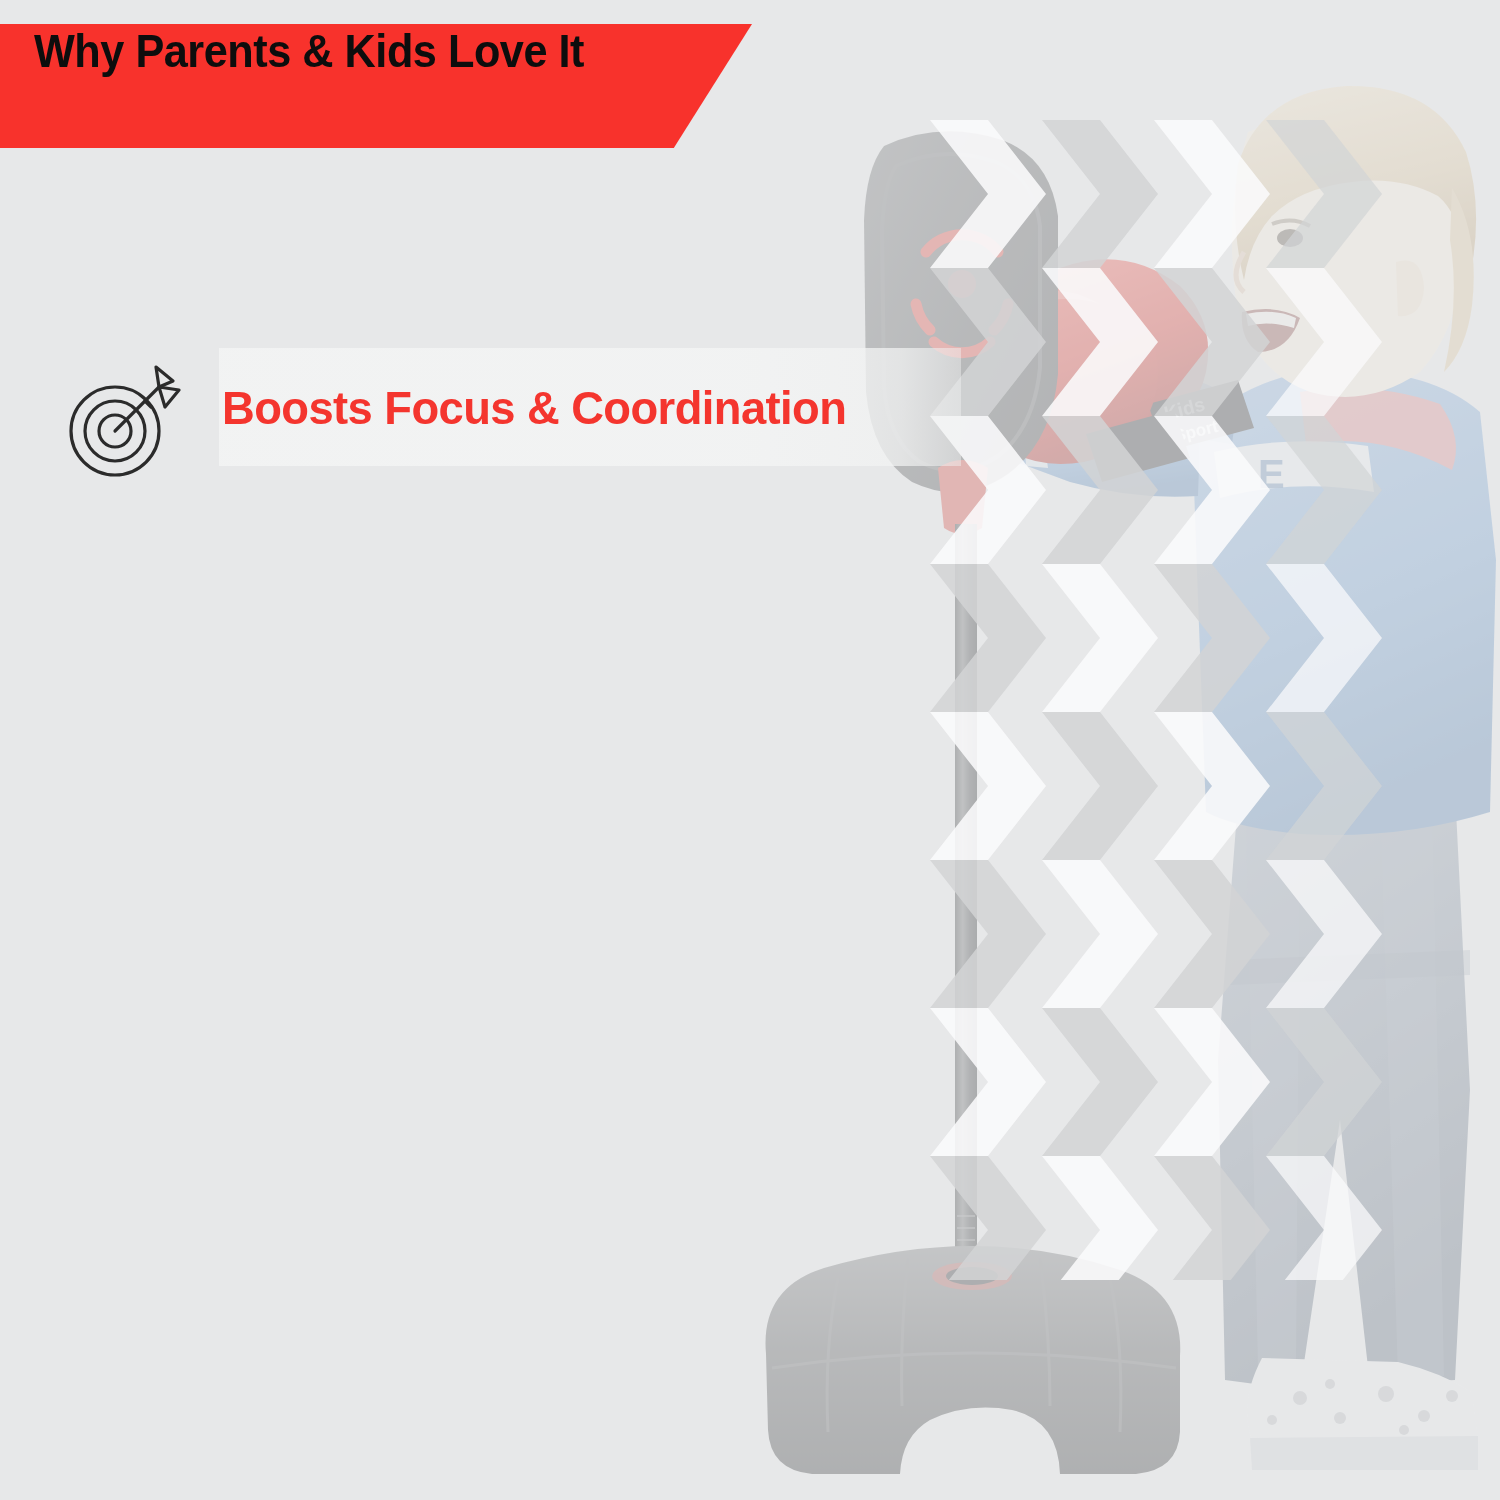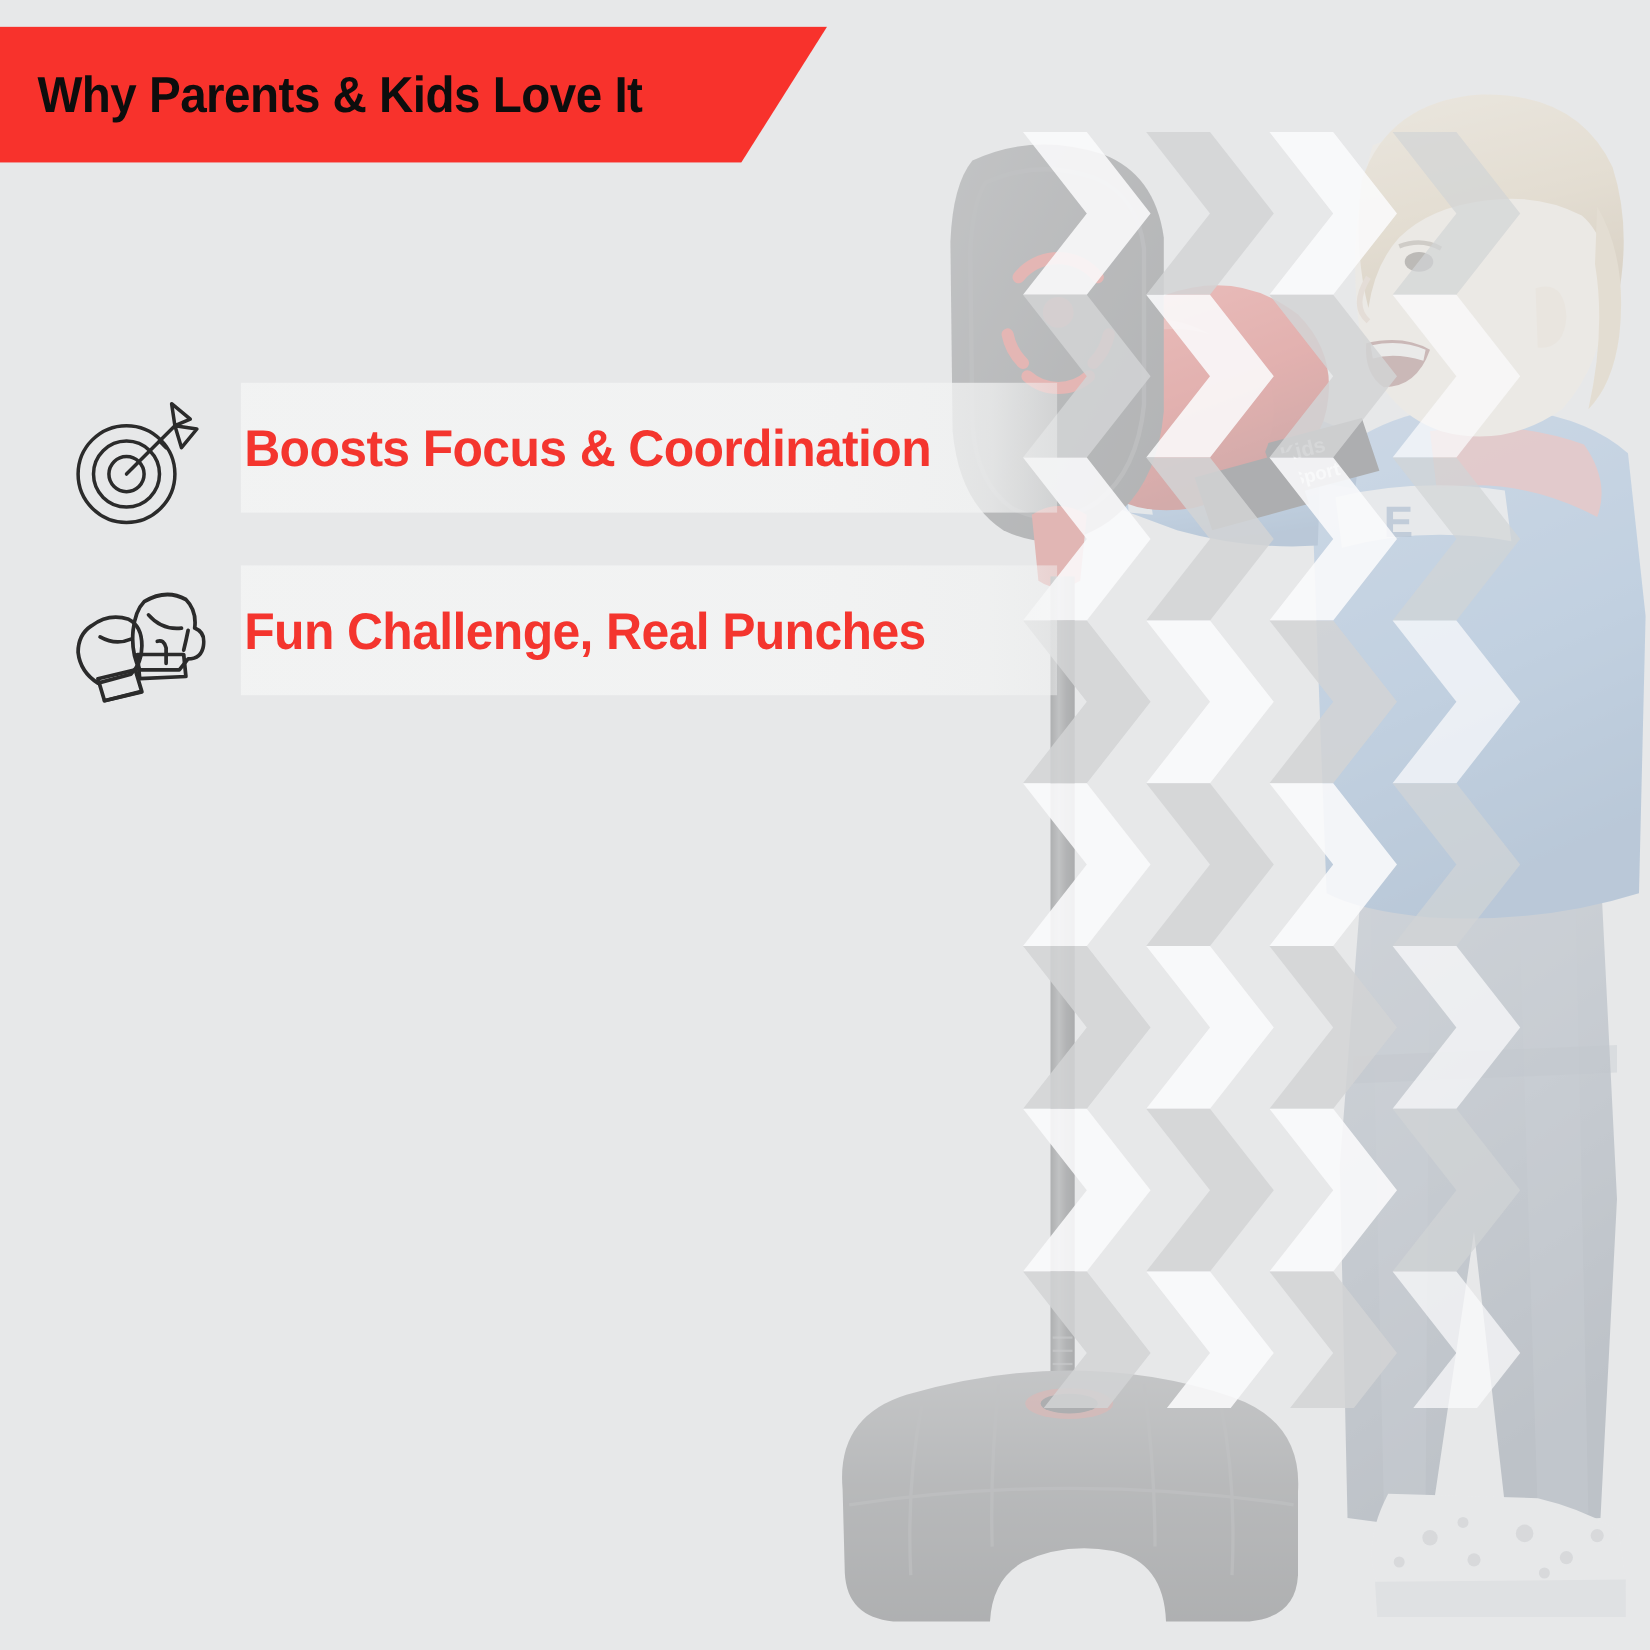--- a/index.html
+++ b/index.html
@@ -46,21 +46,21 @@
   
   #header-banner {
     position: absolute;
     left: 0;
     top: 24px;
     width: 752px;
     height: 124px;
     background: #f8322c;
     clip-path: polygon(0 0, 100% 0, 89.6% 100%, 0 100%);
     display: flex;
-    align-items: center;
+    align-items: flex-start;
   }
 
   #header-title {
     font-size: 46px;
     font-weight: bold;
     color: #0d0d0d;
     letter-spacing: -0.5px;
     margin-left: 34px;
     white-space: nowrap;
     transform: scaleX(0.94);
@@ -367,37 +367,17 @@
           <path d="M100 28 L56 72"></path>
           <path d="M100 28 L97 8 L114 22 Z"></path>
           <path d="M100 28 L120 31 L106 48 Z"></path>
           <path d="M86 42 L92 48"></path>
         </svg>
       </div>
       <div class="feature-label">Boosts Focus &amp; Coordination</div>
     </div>
 
 
-    <div class="feature-row light">
-      <div class="feature-bar"></div>
-      <div class="feature-icon">
-        <svg viewBox="0 0 128 128" fill="none" stroke="#2b2b2b" stroke-width="3.4" stroke-linecap="round" stroke-linejoin="round">
-
-          <path d="M72 22 Q92 10 110 20 Q120 30 118 46 Q128 50 126 62 Q124 74 112 74
-                   L104 84 L68 84 Q60 68 62 48 Q64 30 72 22 Z"></path>
-          <path d="M76 34 Q88 48 106 46"></path>
-          <path d="M112 48 Q110 58 108 66"></path>
-          <path d="M84 58 Q90 56 92 64 L92 78"></path>
-          <path d="M66 70 L108 70 L110 90 L68 92 Z"></path>
-
-          <path d="M24 44 Q40 32 58 38 Q70 44 70 62 Q70 78 60 88 L30 96 Q14 86 12 68 Q12 52 24 44 Z"></path>
-          <path d="M32 54 Q46 62 60 56"></path>
-          <path d="M30 92 L64 84 L70 104 L36 112 Z"></path>
-          <path d="M36 112 L68 104"></path>
-        </svg>
-      </div>
-      <div class="feature-label">Fun Challenge, Real Punches</div>
-    </div>
 
 
 
   </div>
 </div>
 
 </body></html>

